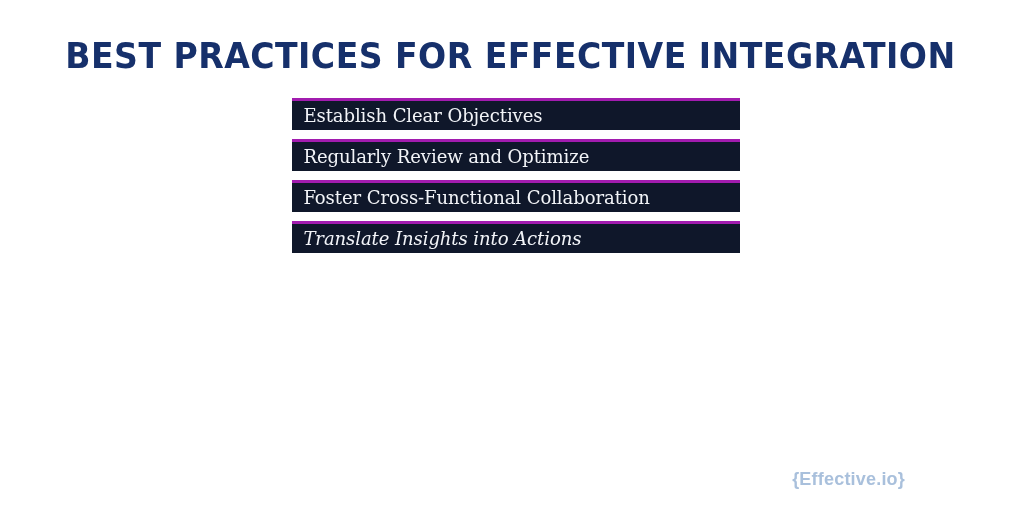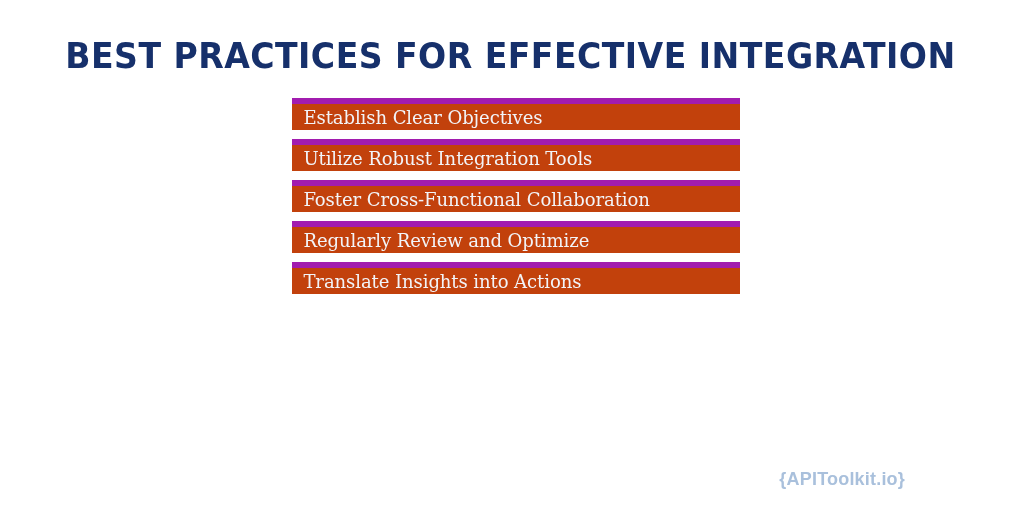--- a/index.html
+++ b/index.html
@@ -45,30 +45,31 @@
     position: absolute;
     left: 292px;
     top: 98px;
     width: 448px;
   }
 
   .bar {
     position: relative;
     height: 32px;
     margin-bottom: 9px;
-    background: #c2410c;
-    border-top: 6px solid #a21caf;
+    background: #0f172a;
+    border-top: 3px solid #a21caf;
     box-sizing: border-box;
     display: flex;
     align-items: center;
     overflow: hidden;
   }
 
   .bar:last-child {
     margin-bottom: 9px;
+    font-style: italic;
   }
 
   .bar-label {
     color: #f2f4f8;
     font-family: "DejaVu Serif", "Liberation Serif", serif;
     font-weight: normal;
     font-size: 19px;
     line-height: 1;
     padding-left: 12px;
     white-space: nowrap;
@@ -97,35 +98,32 @@
 
   <div class="title">Best Practices for Effective Integration</div>
 
   <div class="list">
 
     <div class="bar">
       <span class="bar-label">Establish Clear Objectives</span>
     </div>
 
 
-    <div class="bar">
-      <span class="bar-label">Utilize Robust Integration Tools</span>
-    </div>
 
 
 
     <div class="bar">
-      <span class="bar-label">Foster Cross-Functional Collaboration</span>
+      <span class="bar-label">Regularly Review and Optimize</span>
     </div>
 
     <div class="bar">
-      <span class="bar-label">Regularly Review and Optimize</span>
+      <span class="bar-label">Foster Cross-Functional Collaboration</span>
     </div>
 
     <div class="bar">
       <span class="bar-label">Translate Insights into Actions</span>
     </div>
 
   </div>
 
-  <div class="watermark">{APIToolkit.io}</div>
+  <div class="watermark">{Effective.io}</div>
 
 </div>
 
 </body></html>

